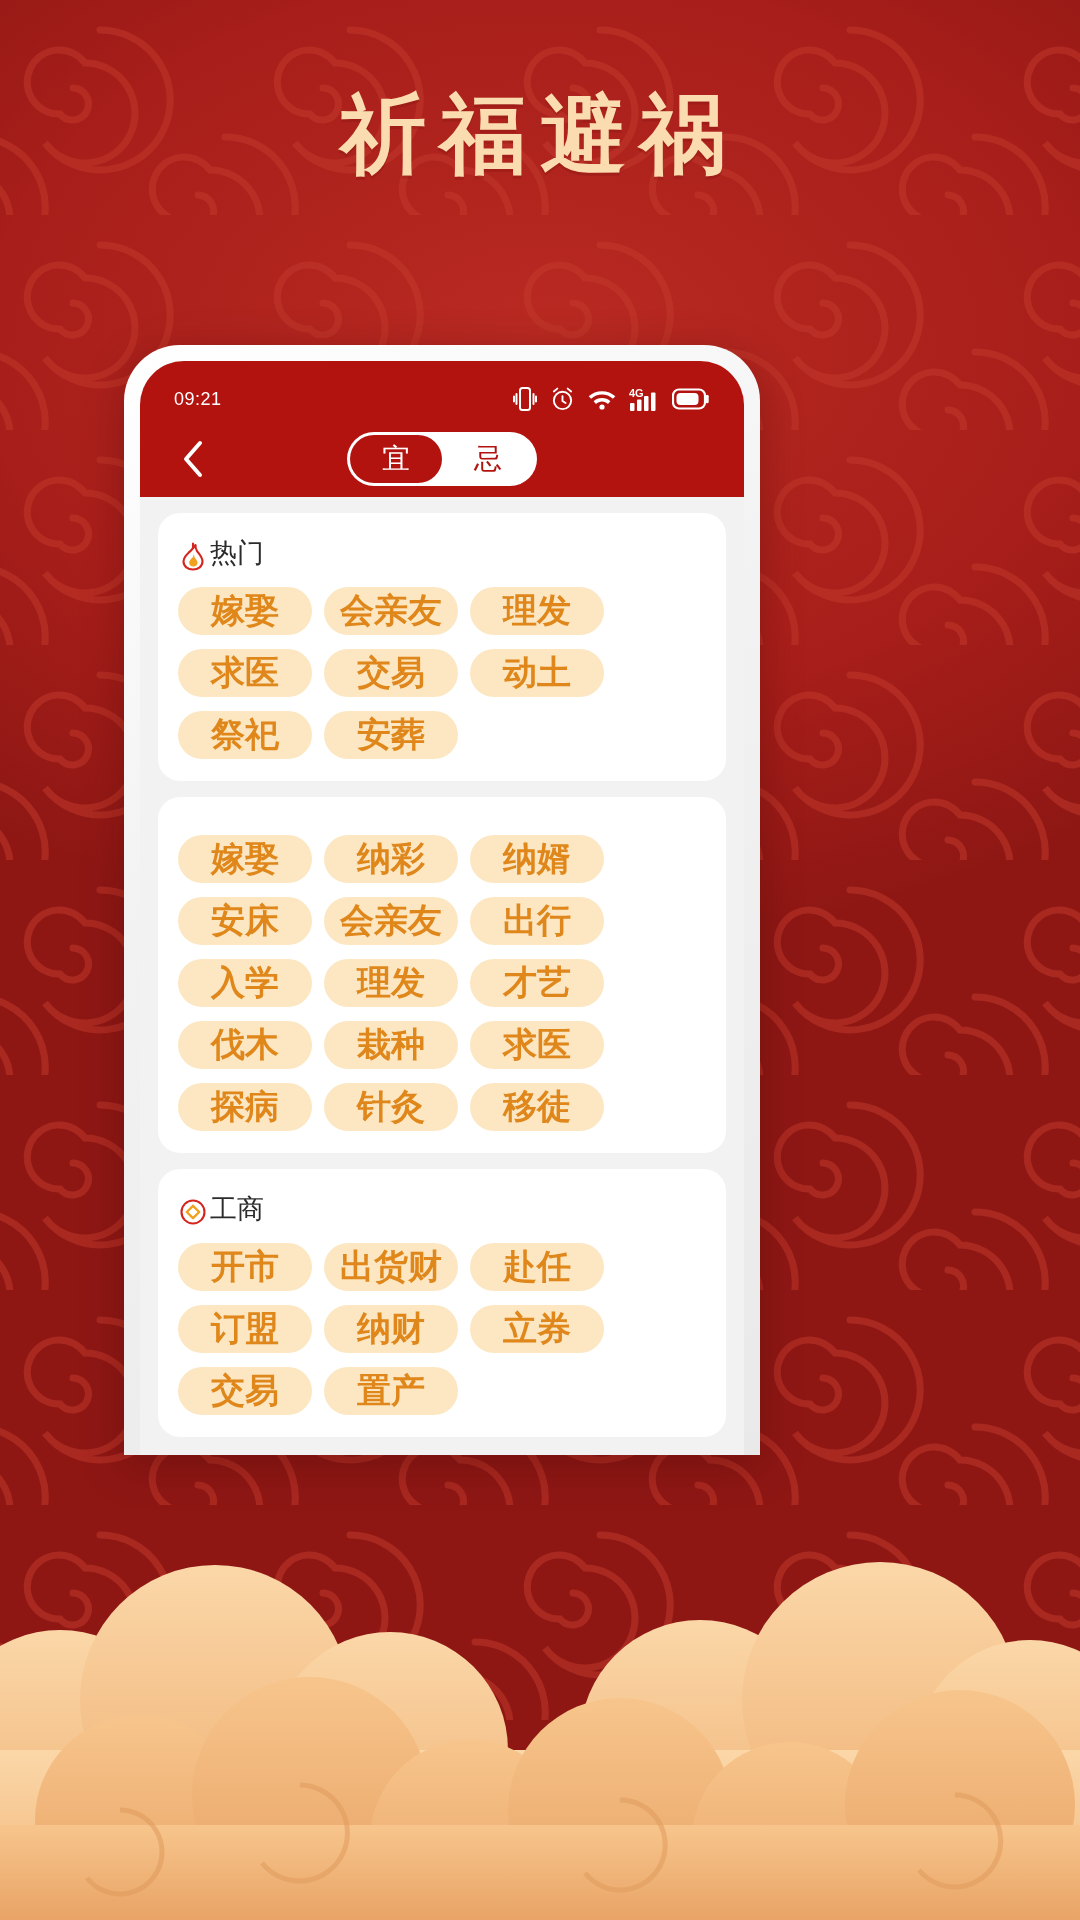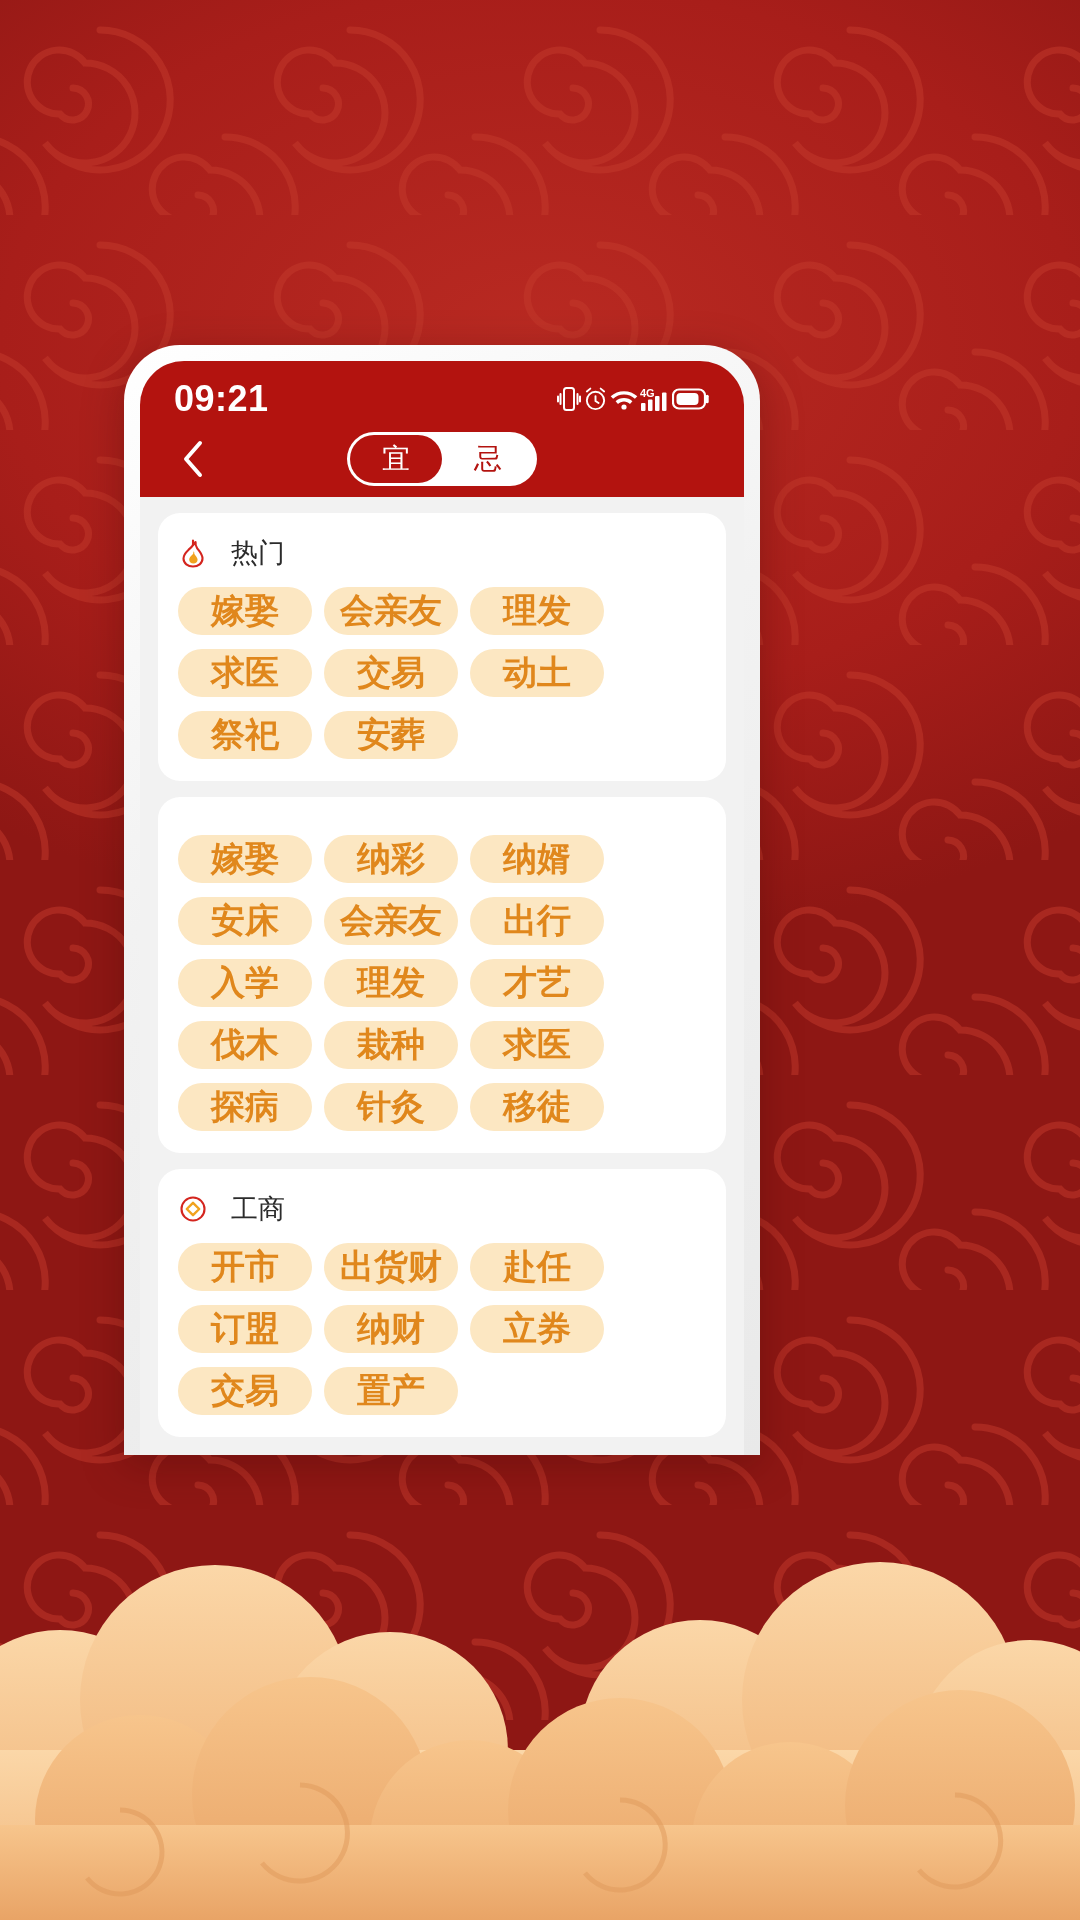--- a/index.html
+++ b/index.html
@@ -57,22 +57,22 @@
     background:#B3130F;
     padding:18px 0 0 0;
     height:136px;
     position:relative;
   }
   .statusbar {
     display:flex; align-items:center; justify-content:space-between;
     padding:0 34px; height:40px;
     color:#fff;
   }
-  .clock { font-size:36px; font-weight:700; letter-spacing:.5px; }
-  .sysicons { display:flex; align-items:center; gap:2px; }
+  .clock { font-size:18px; font-weight:400; letter-spacing:.5px; }
+  .sysicons { display:flex; align-items:center; gap:13px; }
   .sysicons svg { display:block; }
 
   .navbar {
     display:flex; align-items:center; height:80px;
     padding:0 26px; position:relative;
   }
   .back-btn {
     width:54px; height:54px;
     display:flex; align-items:center; justify-content:center;
   }
@@ -98,21 +98,21 @@
     overflow:hidden;
     padding:0 18px;
   }
   .card {
     background:#fff;
     border-radius:22px;
     margin-top:16px;
     padding:22px 20px 22px 20px;
   }
   .card-head {
-    display:flex; align-items:center; gap:23px;
+    display:flex; align-items:flex-end; gap:2px;
     margin-bottom:6px;
   }
   .card-head .ic { width:30px; height:30px; display:block; flex:none; }
   .card-title { font-size:27px; color:#2B2B2B; font-weight:500; }
 
   .tags { display:flex; flex-wrap:wrap; gap:14px 12px; margin-top:16px; }
   .tag {
     width:134px; height:48px;
     background:#FCE7C2;
     border-radius:24px;
@@ -136,20 +136,21 @@
         <use href="#sw" x="0" y="0"></use>
         <use href="#sw" x="-125" y="107"></use>
         <use href="#sw" x="125" y="107"></use>
       </pattern>
     </defs>
     <rect x="0" y="0" width="1080" height="1920" fill="url(#swp)"></rect>
   </svg>
 </div>
 
 <div class="headline">
+  <div class="line">祈福避祸</div>
 </div>
 
 <div class="phone">
  <div class="screen">
 
   <div class="app-header">
 
     <div class="statusbar">
       <div class="clock">09:21</div>
       <div class="sysicons">

